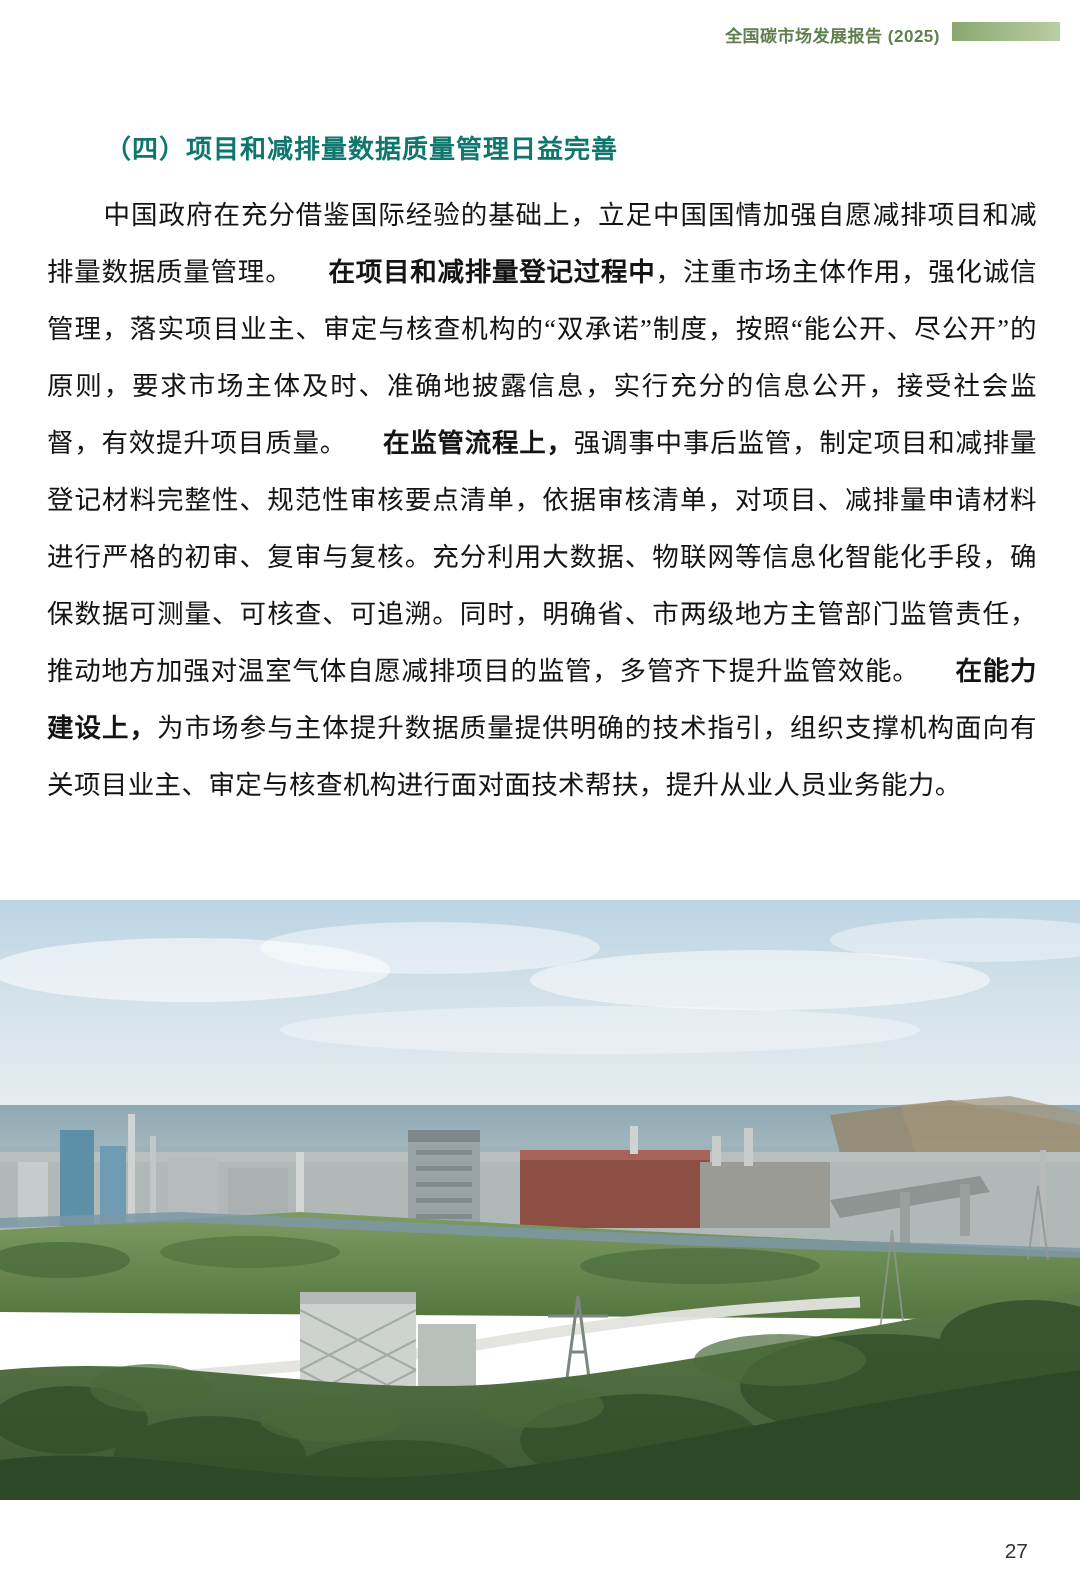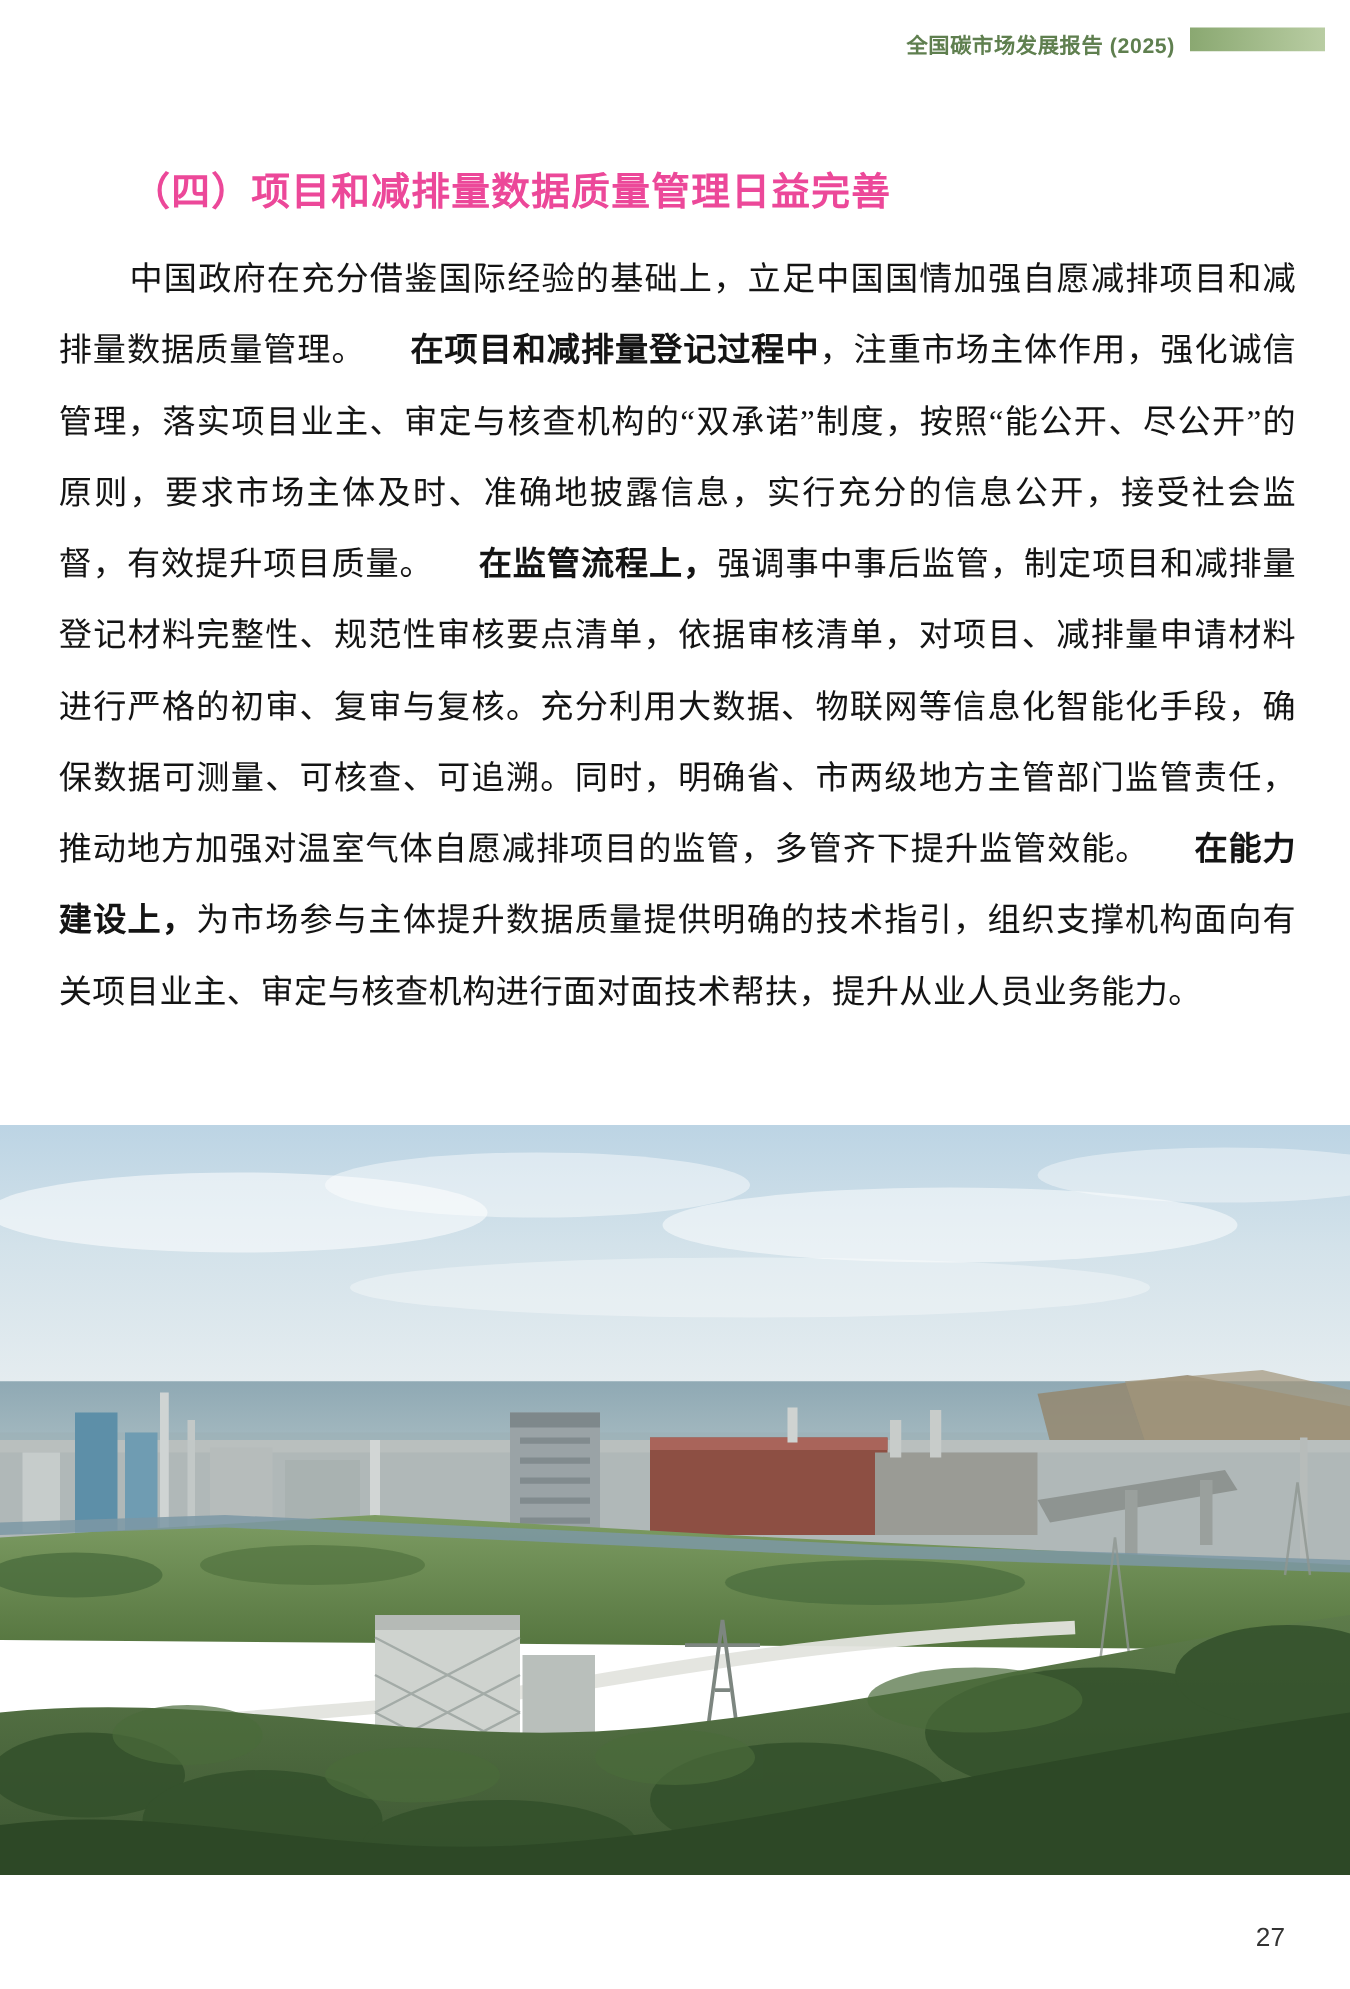--- a/index.html
+++ b/index.html
@@ -45,25 +45,25 @@
   }
 
   
   .content {
     position: absolute;
     top: 128px;
     left: 47px;
     width: 990px;
   }
   .section-heading {
-    font-size: 31px;
+    font-size: 26px;
     font-weight: bold;
     letter-spacing: 1px;
     margin: 0 0 22px 58px;
-    color: #ec4899;
+    color: #0f766e;
     font-family: "Liberation Serif", "DejaVu Serif", serif;
   }
   .body-paragraph {
     font-size: 26.5px;
     line-height: 57px;
     text-align: justify;
     text-justify: inter-ideograph;
     margin: 0;
     letter-spacing: 0.4px;
     color: #141414;

